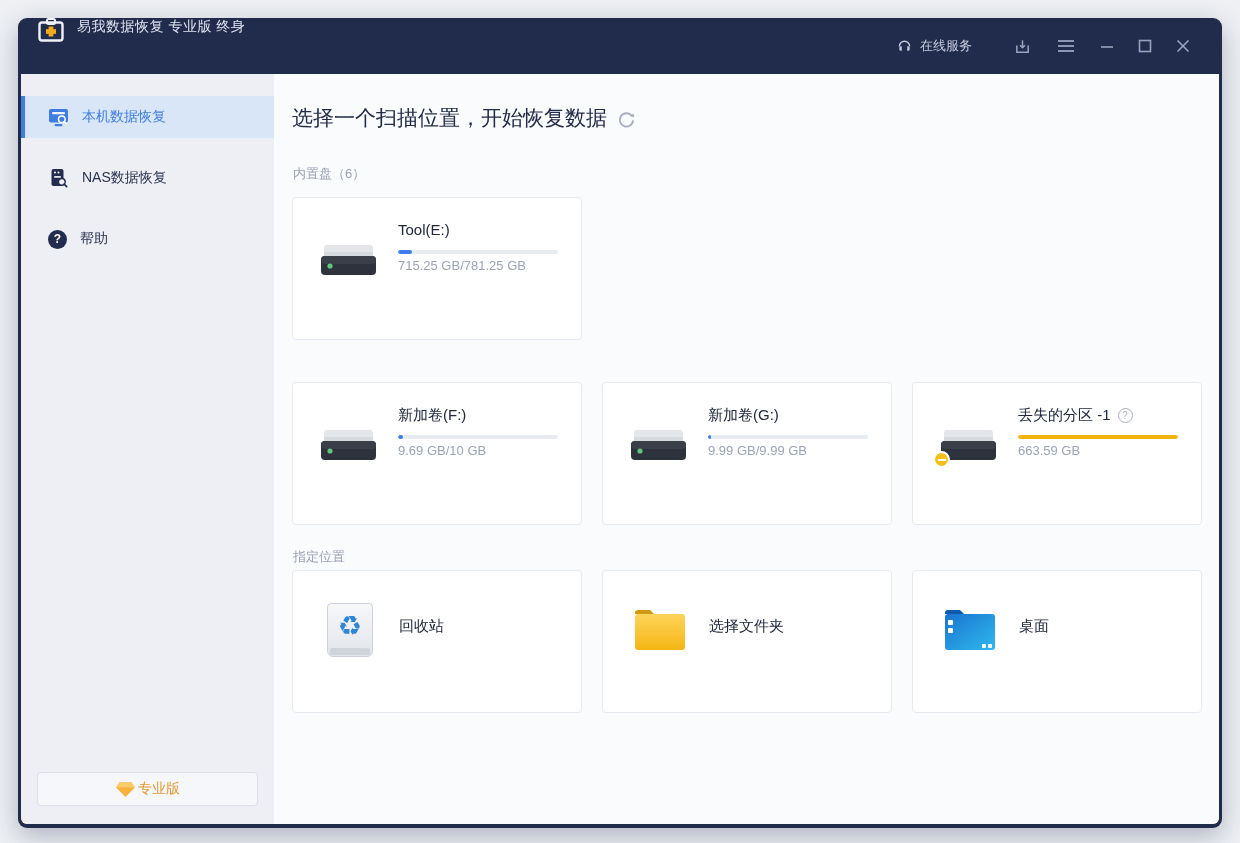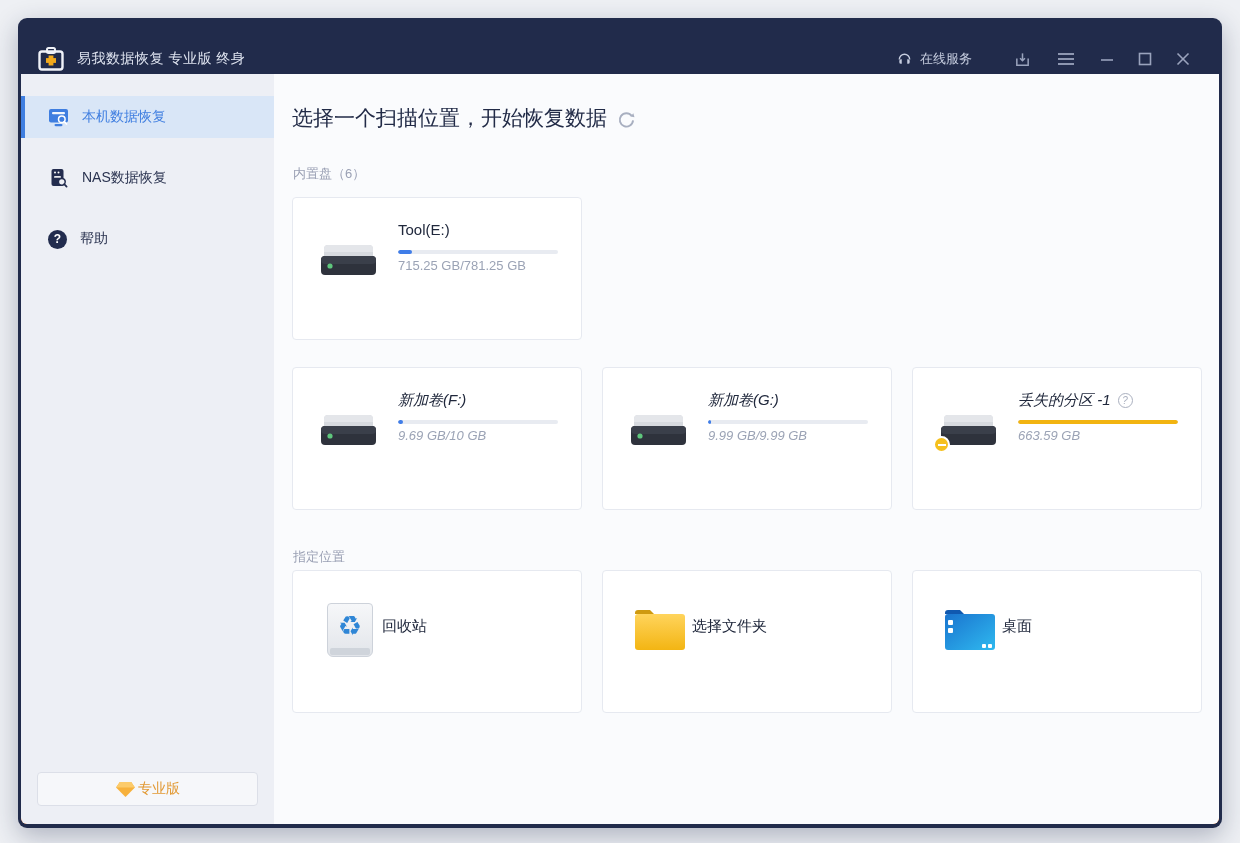--- a/index.html
+++ b/index.html
@@ -4,21 +4,21 @@
 <style>
   * { margin:0; padding:0; box-sizing:border-box; }
   html,body { width:1240px; height:843px; overflow:hidden;
     font-family:"Liberation Sans","DejaVu Sans",sans-serif; }
   .stage { position:relative; width:1240px; height:843px; background:#eef0f4; }
 
   .window { position:absolute; left:18px; top:18px; width:1204px; height:810px;
     background:#212b4b; border-radius:9px; box-shadow:0 8px 26px rgba(25,35,70,.30); }
 
   
-  .titlebar { position:relative; height:56px; display:flex; align-items:center; padding:0 20px;margin-top:13px; }
+  .titlebar { position:relative; height:56px; display:flex; padding:0 20px; }
   .logo { width:26px; height:24px; display:inline-flex; }
   .app-title { color:#dfe4f0; font-size:14px; margin-left:13px; letter-spacing:.5px; }
   .tb-right { margin-left:auto; display:flex; align-items:center; }
   .tb-btn { background:none; border:none; cursor:pointer; display:inline-flex; align-items:center;
     padding:6px 13px; }
   .online { color:#c6cddf; font-size:13px; gap:7px; margin-right:16px; }
   .winctl { padding:6px 12px; }
 
   
   .wbody { position:absolute; top:56px; left:3px; right:3px; bottom:4px; display:flex;
@@ -39,21 +39,21 @@
 
   
   .main { position:relative; flex:1; background:#fafbfd; }
   .page-title { position:absolute; left:18px; top:30px; display:flex; align-items:center; gap:10px; }
   .page-title h1 { font-size:21px; font-weight:500; color:#222b47; }
   .refresh { display:inline-flex; cursor:pointer; margin-top:3px; }
   .sec-label { position:absolute; left:19px; font-size:13px; color:#9aa0b4; }
   .sec-internal { top:91px; }
   .sec-locations { top:474px; }
   .grid { position:absolute; left:18px; display:flex; gap:20px; }
-  .grid-r1 { top:123px; } .grid-r2 { top:293px;font-style:italic; } .grid-r3 { top:496px; }
+  .grid-r1 { top:123px; } .grid-r2 { top:308px; } .grid-r3 { top:496px; }
 
   .card { position:relative; width:290px; height:143px; background:#ffffff;
     border:1px solid #e6e9f0; border-radius:4px; cursor:pointer; }
   .drive-art { position:absolute; left:27px; top:45px; width:57px; height:34px; }
   .win-logo { position:absolute; left:25px; top:21px; width:23px; height:23px;
     display:grid; grid-template-columns:10px 10px; grid-template-rows:10px 10px; gap:2px; }
   .win-logo span { background:#2e7fe0; }
   .lost-badge { position:absolute; left:20px; top:68px; width:17px; height:17px; border-radius:50%;
     background:#f5c01d; border:2px solid #fff; display:flex; align-items:center; justify-content:center; }
   .lost-badge i { display:block; width:8px; height:2px; background:#fff; }
@@ -62,21 +62,21 @@
   .q-badge { width:15px; height:15px; border-radius:50%; border:1px solid #aab0bf; color:#aab0bf;
     font-size:10px; display:inline-flex; align-items:center; justify-content:center; flex:none; }
   .drive-bar { position:absolute; left:105px; top:52px; width:160px; height:4px;
     background:#e8ebf1; border-radius:2px; overflow:hidden; }
   .drive-bar i { display:block; height:100%; background:#3f7de8; border-radius:2px; }
   .drive-bar.amber i { background:#f2b411; }
   .drive-size { position:absolute; left:105px; top:60px; font-size:13px; color:#9ba3b5; white-space:nowrap; }
 
   .loc-art { position:absolute; left:29px; top:31px; width:56px; height:56px;
     display:flex; align-items:center; justify-content:center; }
-  .loc-label { position:absolute; left:89px; top:0; height:110px; display:flex; align-items:center;
+  .loc-label { position:absolute; left:106px; top:0; height:110px; display:flex; align-items:center;
     font-size:15px; color:#20283c; }
 
   .bin { position:relative; width:46px; height:54px; }
   .bin-body { position:absolute; inset:0; background:linear-gradient(180deg,#f6f7f9,#e2e5ea);
     border:1px solid #cdd2da; border-radius:4px 4px 6px 6px; }
   .bin-base { position:absolute; left:3px; bottom:2px; right:3px; height:7px;
     background:#cfd4db; border-radius:2px; }
   .bin-glyph { position:absolute; left:0; right:0; top:6px; text-align:center;
     font-size:27px; line-height:34px; color:#2f86d6;
     font-family:"DejaVu Sans",sans-serif; }

